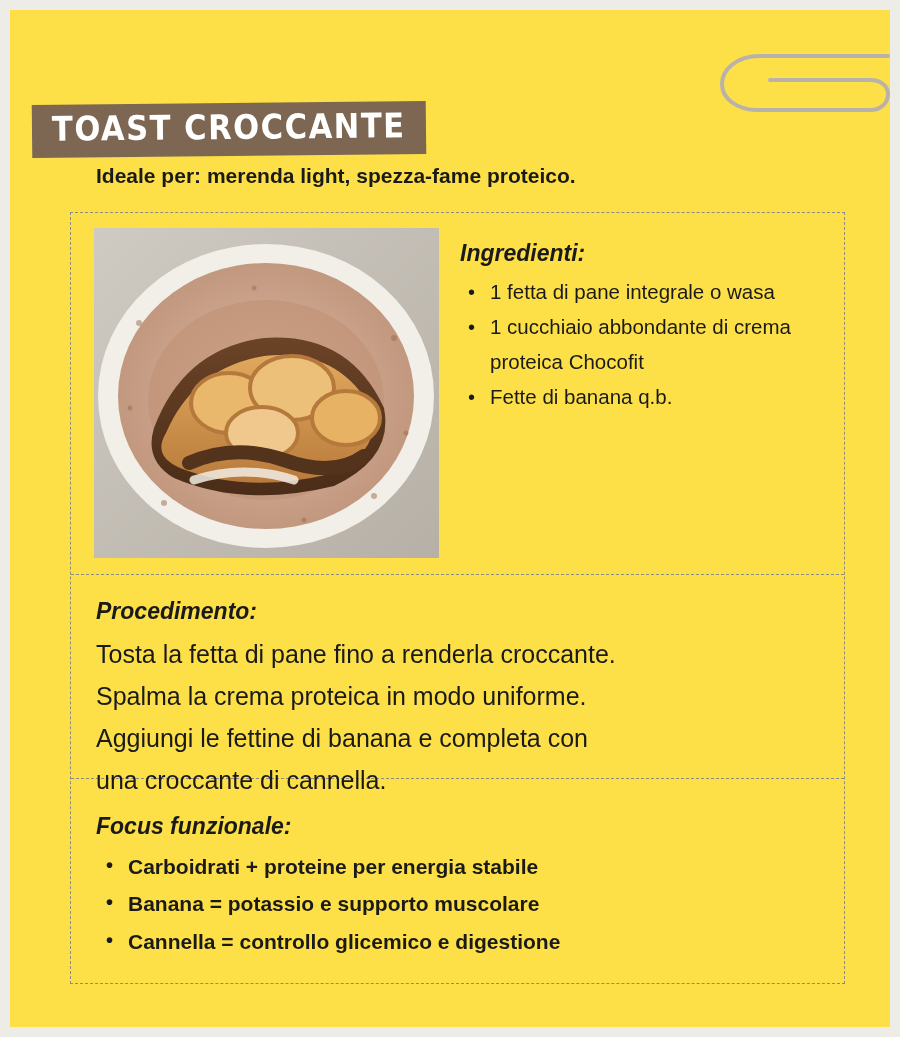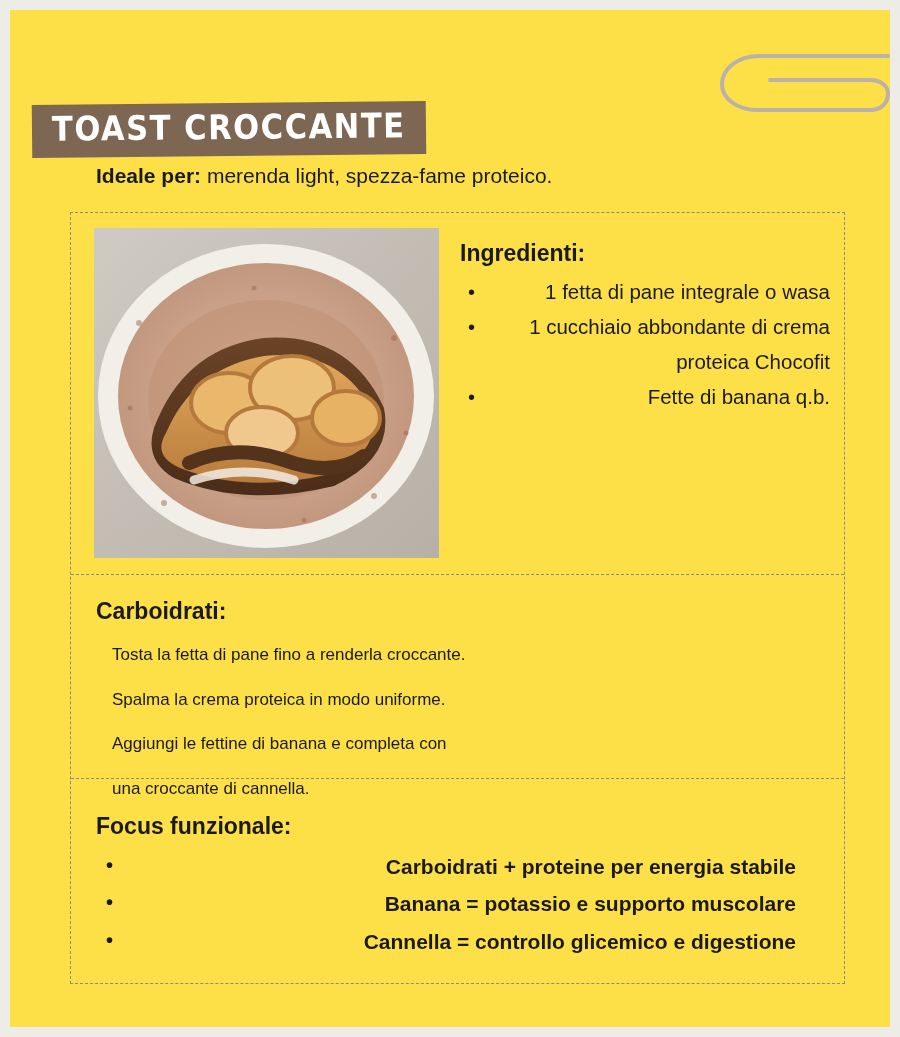--- a/index.html
+++ b/index.html
@@ -63,21 +63,21 @@
     top: 152px;
     font-size: 21px;
     line-height: 1.3;
     white-space: nowrap;
   }
   .ideale b {
     font-weight: bold;
     margin-left: 8px;
   }
   .ideale span.txt {
-    font-weight: normal;
+    font-weight: bold;
   }
 
   
   .frame {
     position: absolute;
     left: 60px;
     top: 202px;
     width: 775px;
     height: 772px;
     border: 1px dashed #8b8b86;
@@ -110,26 +110,26 @@
     position: absolute;
     left: 450px;
     top: 230px;
     width: 370px;
   }
   .h-label {
     font-size: 23px;
     font-weight: bold;
     margin: 0 0 8px 0;
     font-family: "Liberation Sans", sans-serif;
+    font-style: italic;
   }
   ul.list {
     list-style: none;
     margin: 0;
     padding: 0;
-    text-align: right;
   }
   ul.list li {
     position: relative;
     padding-left: 30px;
     font-size: 20.5px;
     line-height: 1.7;
     color: #1a1a1a;
   }
   ul.list li::before {
     content: "•";
@@ -140,22 +140,22 @@
   }
 
   
   .procedimento {
     position: absolute;
     left: 86px;
     top: 588px;
     width: 700px;
   }
   .procedimento .lines p {
-    margin: 16px;
-    font-size: 17px;
+    margin: 0;
+    font-size: 25px;
     line-height: 1.68;
   }
 
   
   .focus {
     position: absolute;
     left: 86px;
     top: 803px;
     width: 700px;
   }
@@ -242,21 +242,21 @@
   <div class="ingredients">
     <div class="h-label">Ingredienti:</div>
     <ul class="list">
       <li>1 fetta di pane integrale o wasa</li>
       <li>1 cucchiaio abbondante di crema proteica Chocofit</li>
       <li>Fette di banana q.b.</li>
     </ul>
   </div>
 
   <div class="procedimento">
-    <div class="h-label">Carboidrati:</div>
+    <div class="h-label">Procedimento:</div>
     <div class="lines">
       <p>Tosta la fetta di pane fino a renderla croccante.</p>
       <p>Spalma la crema proteica in modo uniforme.</p>
       <p>Aggiungi le fettine di banana e completa con</p>
       <p>una croccante di cannella.</p>
     </div>
   </div>
 
   <div class="focus">
     <div class="h-label">Focus funzionale:</div>

